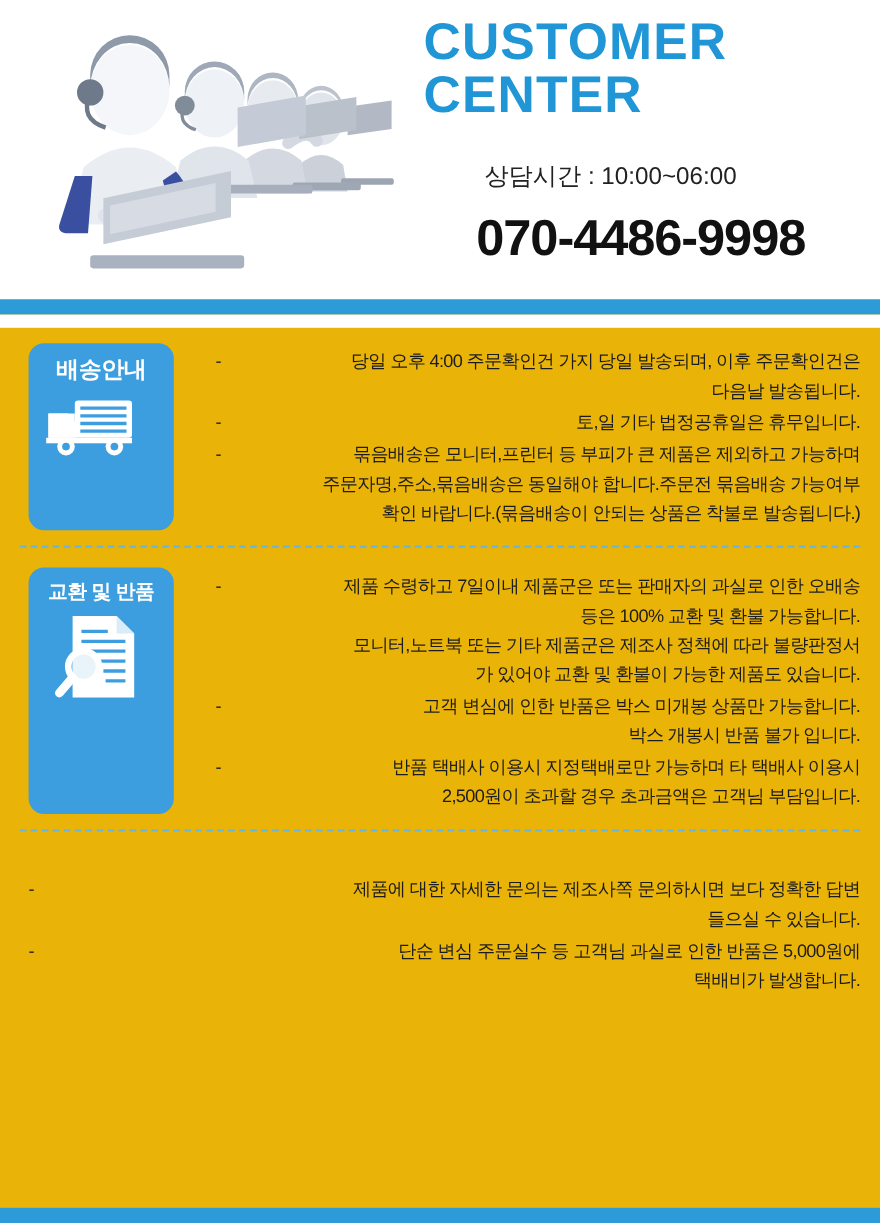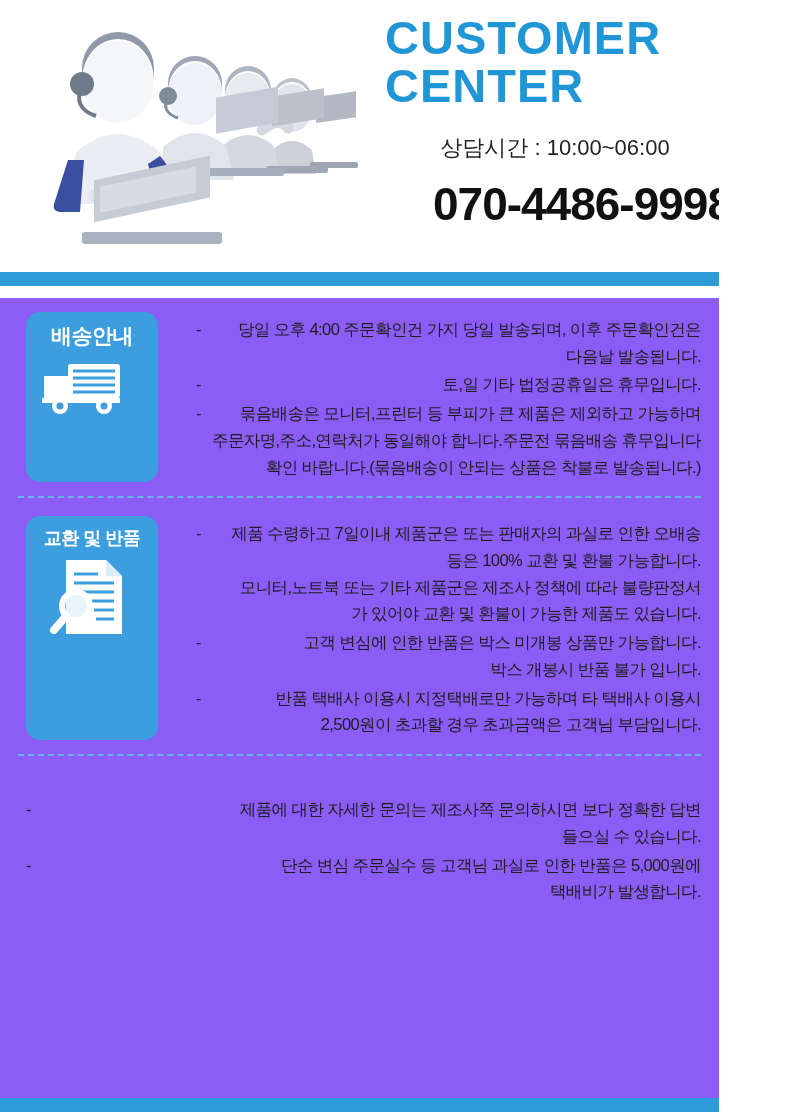--- a/index.html
+++ b/index.html
@@ -4,24 +4,24 @@
 <style>
   * { box-sizing: border-box; margin: 0; padding: 0; }
   html, body {
     width: 800px;
     height: 1112px;
     background: #ffffff;
     font-family: "Liberation Sans", sans-serif;
   }
   .page {
     position: relative;
-    width: 719px;
+    width: 800px;
     height: 1112px;
     overflow: hidden;
-    background: #8b5cf6;
+    background: #eab308;
   }
 
   
   .header {
     position: relative;
     height: 272px;
     width: 800px;
     background: #ffffff;
   }
   .header-illustration {
@@ -39,21 +39,21 @@
     text-align: left;
   }
   .cc-title {
     font-size: 47px;
     font-weight: bold;
     color: #2196d6;
     letter-spacing: 1px;
     line-height: 1.03;
   }
   .cc-hours {
-    margin-top: 22px;
+    margin-top: 34px;
     font-size: 22px;
     color: #222222;
     text-align: center;
     padding-right: 60px;
   }
   .cc-phone {
     margin-top: 14px;
     font-size: 46px;
     font-weight: bold;
     color: #111111;
@@ -233,21 +233,21 @@
       <div class="bullet">
         <span class="dash">-</span>
         <span class="btext">
           <span class="ind">토,일 기타 법정공휴일은 휴무입니다.</span>
         </span>
       </div>
       <div class="bullet">
         <span class="dash">-</span>
         <span class="btext">
           <span class="ind">묶음배송은 모니터,프린터 등 부피가 큰 제품은 제외하고 가능하며</span>
-          <span class="ind">주문자명,주소,연락처가 동일해야 합니다.주문전 묶음배송 휴무입니다</span>
+          <span class="ind">주문자명,주소,묶음배송은 동일해야 합니다.주문전 묶음배송 가능여부</span>
           <span class="ind">확인 바랍니다.(묶음배송이 안되는 상품은 착불로 발송됩니다.)</span>
         </span>
       </div>
     </div>
   </div>
 
   <div class="divider"></div>
 
   <div class="section">
     <div class="badge-col">

